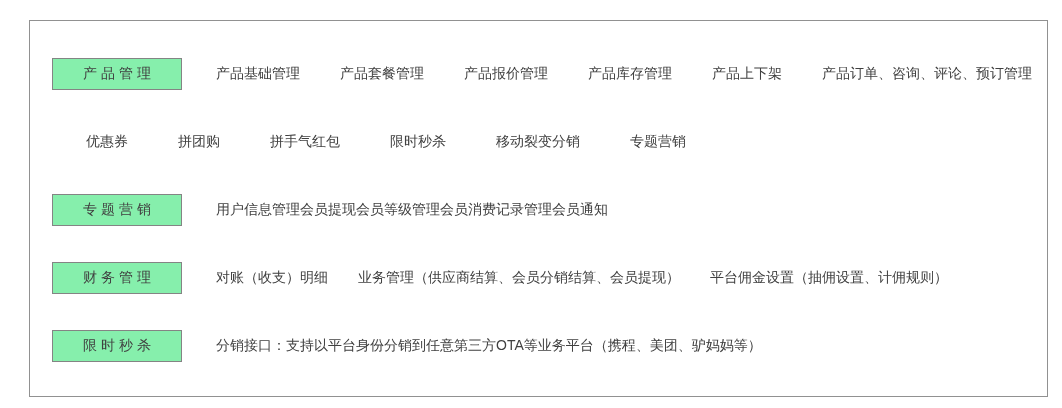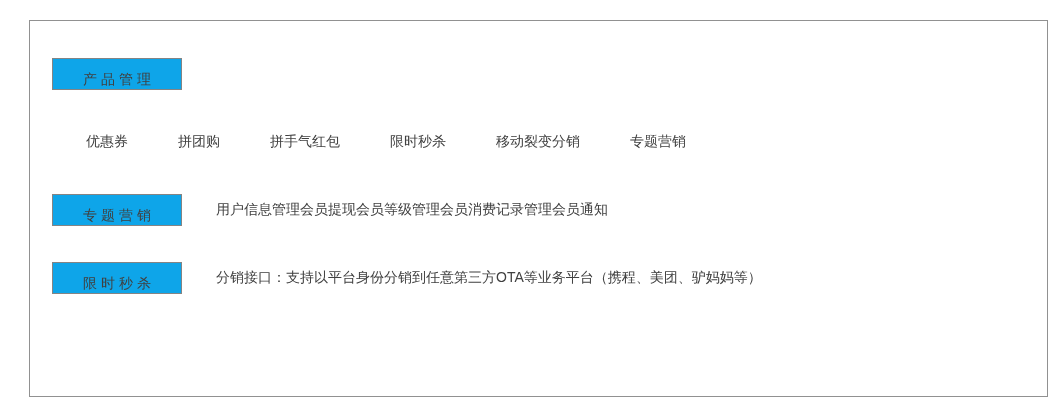--- a/index.html
+++ b/index.html
@@ -27,23 +27,23 @@
     display: flex;
     align-items: center;
     height: 32px;
     margin-bottom: 36px;
   }
   .cat-box {
     flex: 0 0 auto;
     width: 128px;
     height: 30px;
     border: 1px solid #848484;
-    background: #0ea5e9;
+    background: #86efac;
     display: flex;
-    align-items: flex-end;
+    align-items: center;
     justify-content: center;
   }
   .cat-label {
     font-size: 14px;
     color: #404040;
     letter-spacing: 4px;
     padding-left: 4px; 
     white-space: nowrap;
   }
   .items {
@@ -64,20 +64,28 @@
   .g4 { gap: 48px; }
 </style>
 </head>
 <body>
 
 <div class="panel" id="panel">
   <div class="row">
     <div class="cat-box">
       <span class="cat-label">产品管理</span>
     </div>
+    <div class="items g0">
+        <span class="item">产品基础管理</span>
+        <span class="item">产品套餐管理</span>
+        <span class="item">产品报价管理</span>
+        <span class="item">产品库存管理</span>
+        <span class="item">产品上下架</span>
+        <span class="item">产品订单、咨询、评论、预订管理</span>
+      </div>
   </div>
 
   <div class="row">
     <div class="items g1">
         <span class="item">优惠券</span>
         <span class="item">拼团购</span>
         <span class="item">拼手气红包</span>
         <span class="item">限时秒杀</span>
         <span class="item">移动裂变分销</span>
         <span class="item">专题营销</span>
@@ -90,20 +98,30 @@
     </div>
     <div class="items g2">
         <span class="item">用户信息管理</span>
         <span class="item">会员提现</span>
         <span class="item">会员等级管理</span>
         <span class="item">会员消费记录管理</span>
         <span class="item">会员通知</span>
       </div>
   </div>
 
+  <div class="row">
+    <div class="cat-box">
+      <span class="cat-label">财务管理</span>
+    </div>
+    <div class="items g3">
+        <span class="item">对账（收支）明细</span>
+        <span class="item">业务管理（供应商结算、会员分销结算、会员提现）</span>
+        <span class="item">平台佣金设置（抽佣设置、计佣规则）</span>
+      </div>
+  </div>
 
   <div class="row">
     <div class="cat-box">
       <span class="cat-label">限时秒杀</span>
     </div>
     <div class="items g4">
         <span class="item">分销接口：支持以平台身份分销到任意第三方OTA等业务平台（携程、美团、驴妈妈等）</span>
       </div>
   </div>
 </div>

